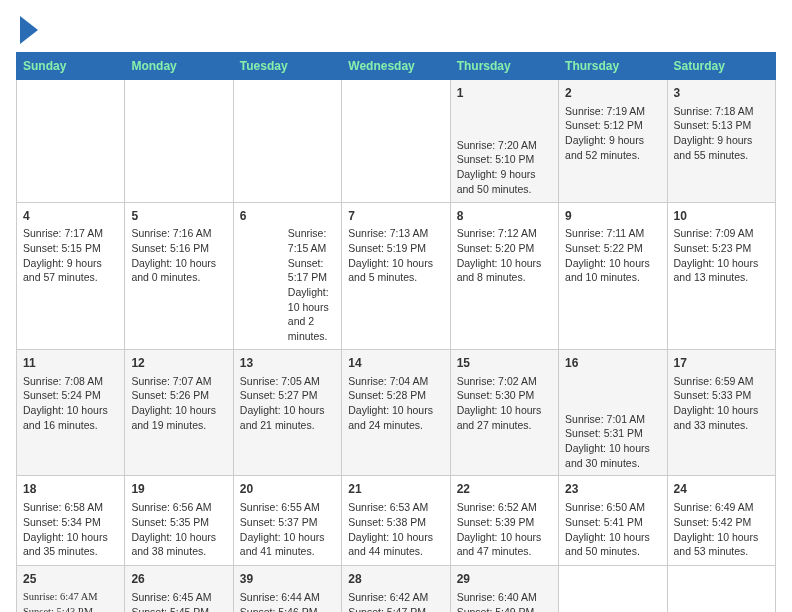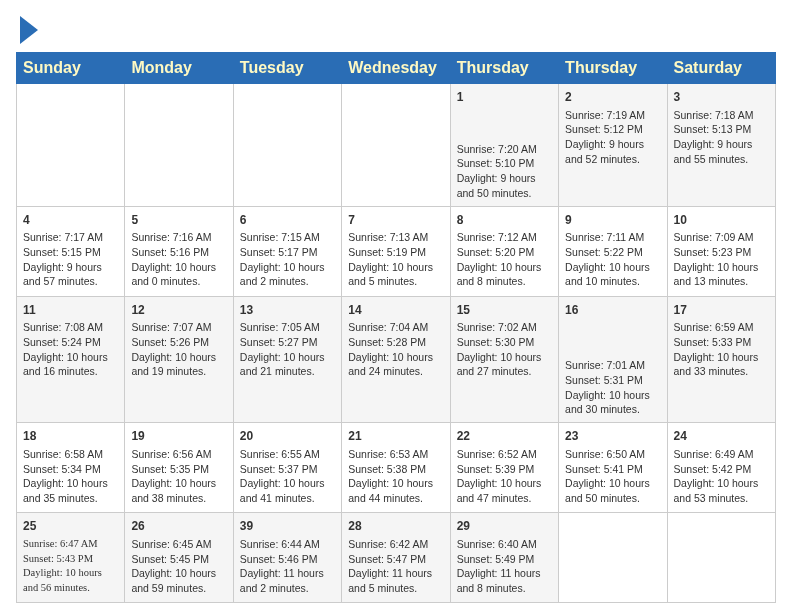--- a/index.html
+++ b/index.html
@@ -42,24 +42,24 @@
       font-weight: normal;
       color: #555;
     }
     table {
       width: 100%;
       border-collapse: collapse;
       font-size: 11px;
     }
     thead tr th {
       background-color: #2a6db5;
-      color: #fef9c3;
+      color: #86efac;
       text-align: left;
       padding: 6px 6px;
-      font-size: 16px;
+      font-size: 12px;
       border: 1px solid #2a6db5;
     }
     tbody tr td {
       border: 1px solid #ccc;
       vertical-align: top;
       padding: 5px 6px;
       width: calc(100% / 7);
       min-height: 80px;
       height: 90px;
       color: #333;
@@ -152,21 +152,21 @@
 Daylight: 9 hours and 57 minutes.</div>
         </td>
         <td>
           <span class="day-num">5</span>
           <div class="day-info" style="white-space: pre-line;">Sunrise: 7:16 AM
 Sunset: 5:16 PM
 Daylight: 10 hours and 0 minutes.</div>
         </td>
         <td>
           <span class="day-num">6</span>
-          <div class="day-info" style="white-space: pre-line;">Sunrise: 7:15 AM
+          <div class="day-info" style="white-space: pre-line; margin-left: 48px;">Sunrise: 7:15 AM
 Sunset: 5:17 PM
 Daylight: 10 hours and 2 minutes.</div>
         </td>
         <td>
           <span class="day-num">7</span>
           <div class="day-info" style="white-space: pre-line;">Sunrise: 7:13 AM
 Sunset: 5:19 PM
 Daylight: 10 hours and 5 minutes.</div>
         </td>
         <td>

